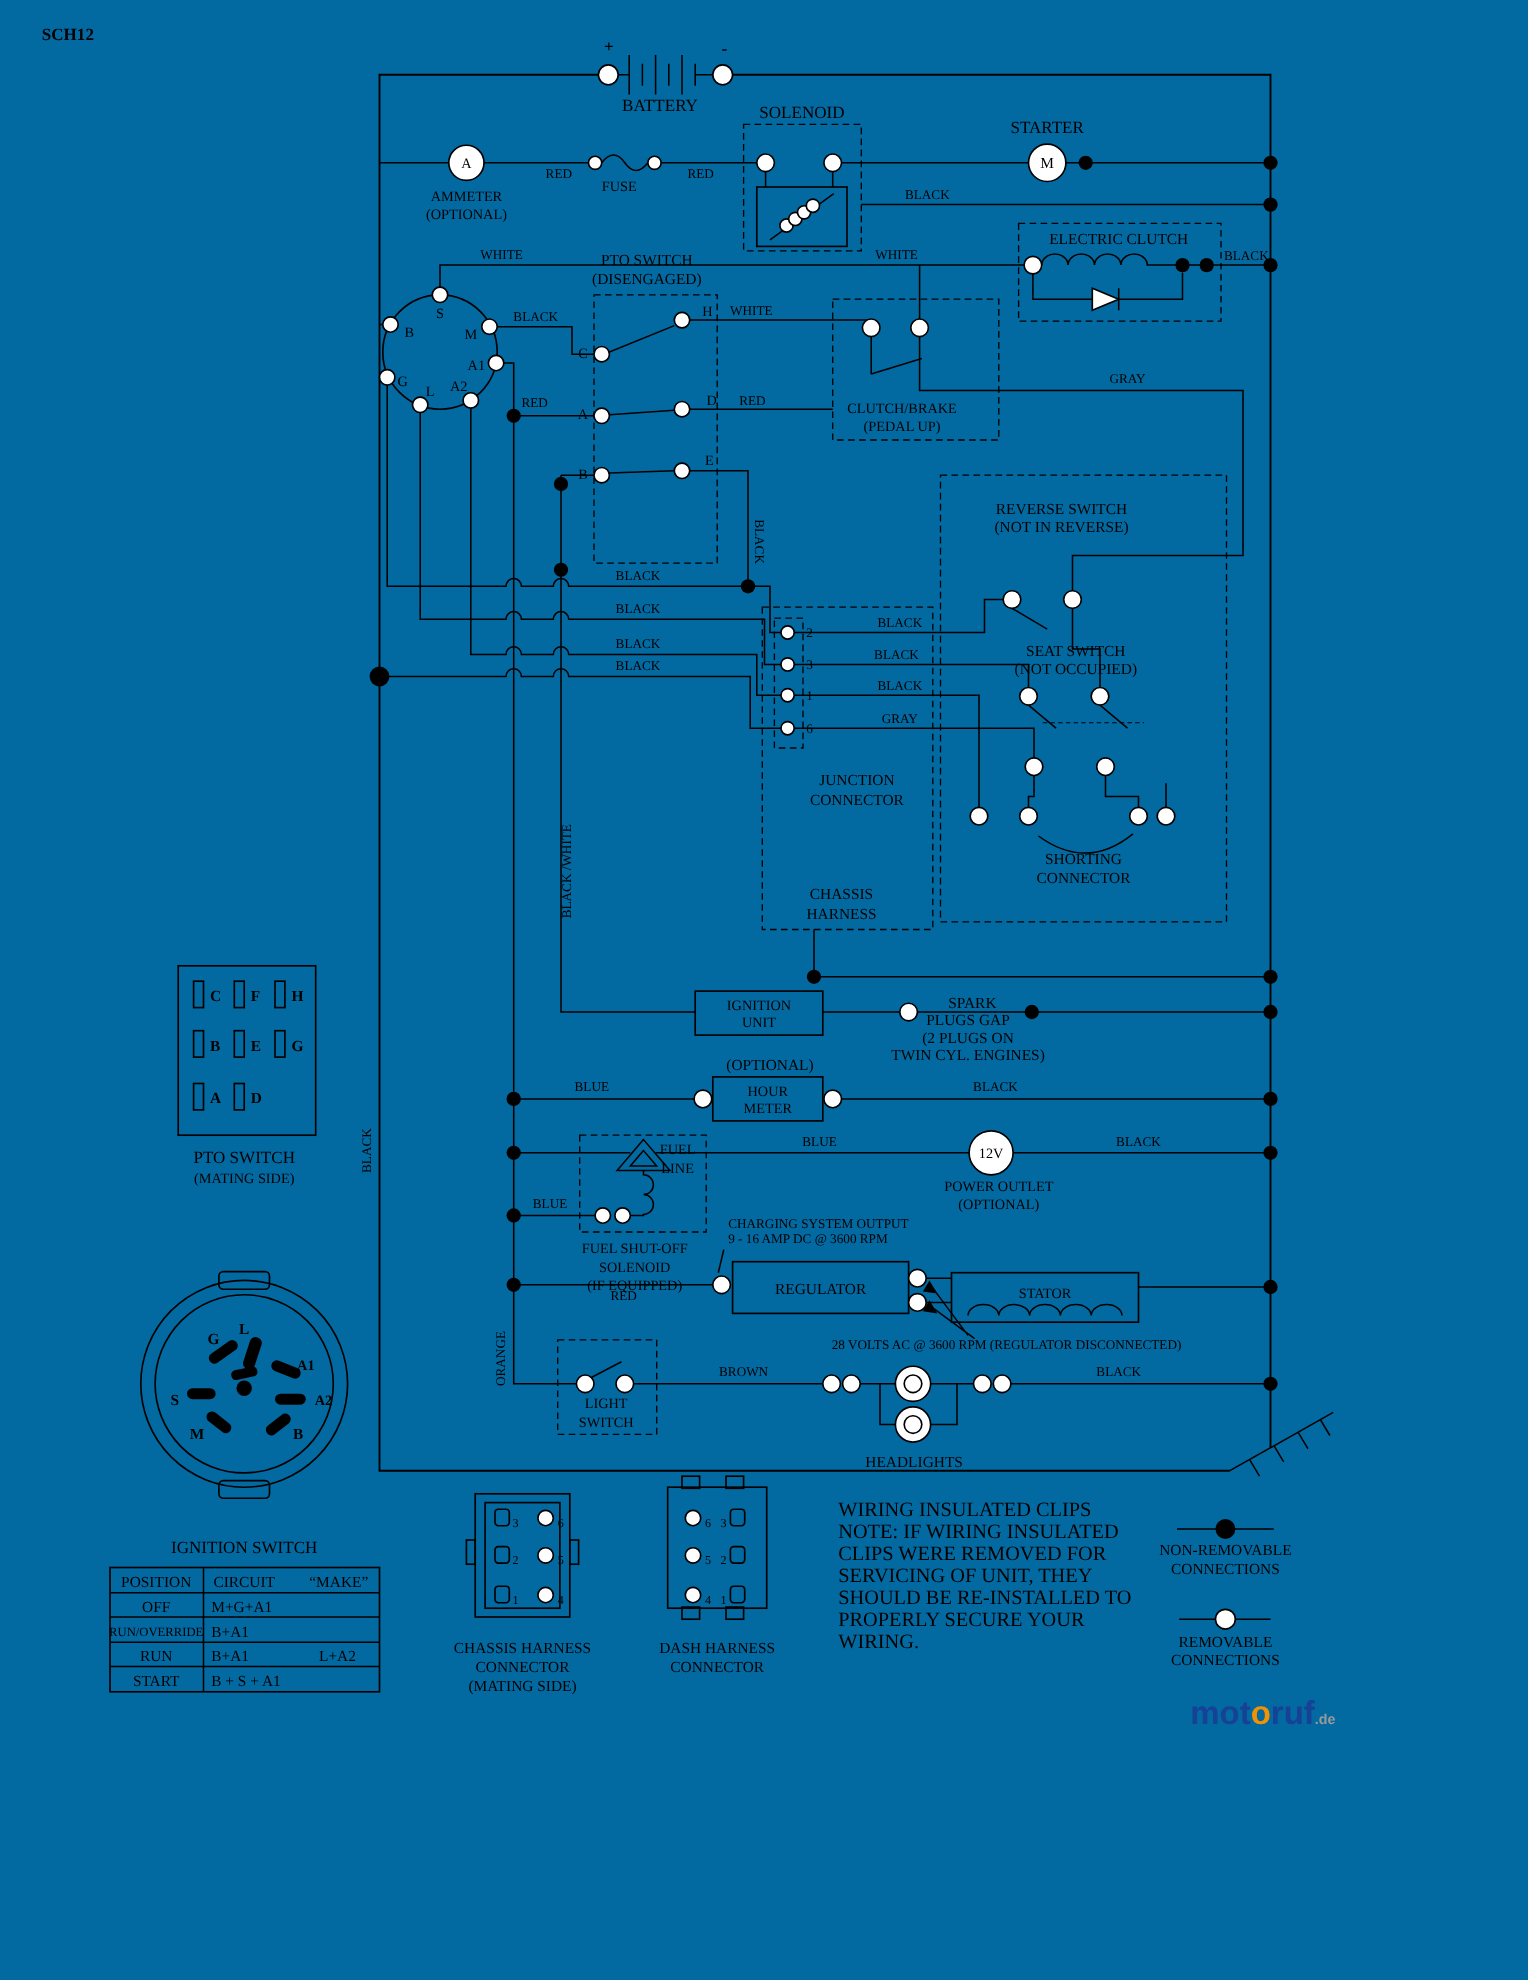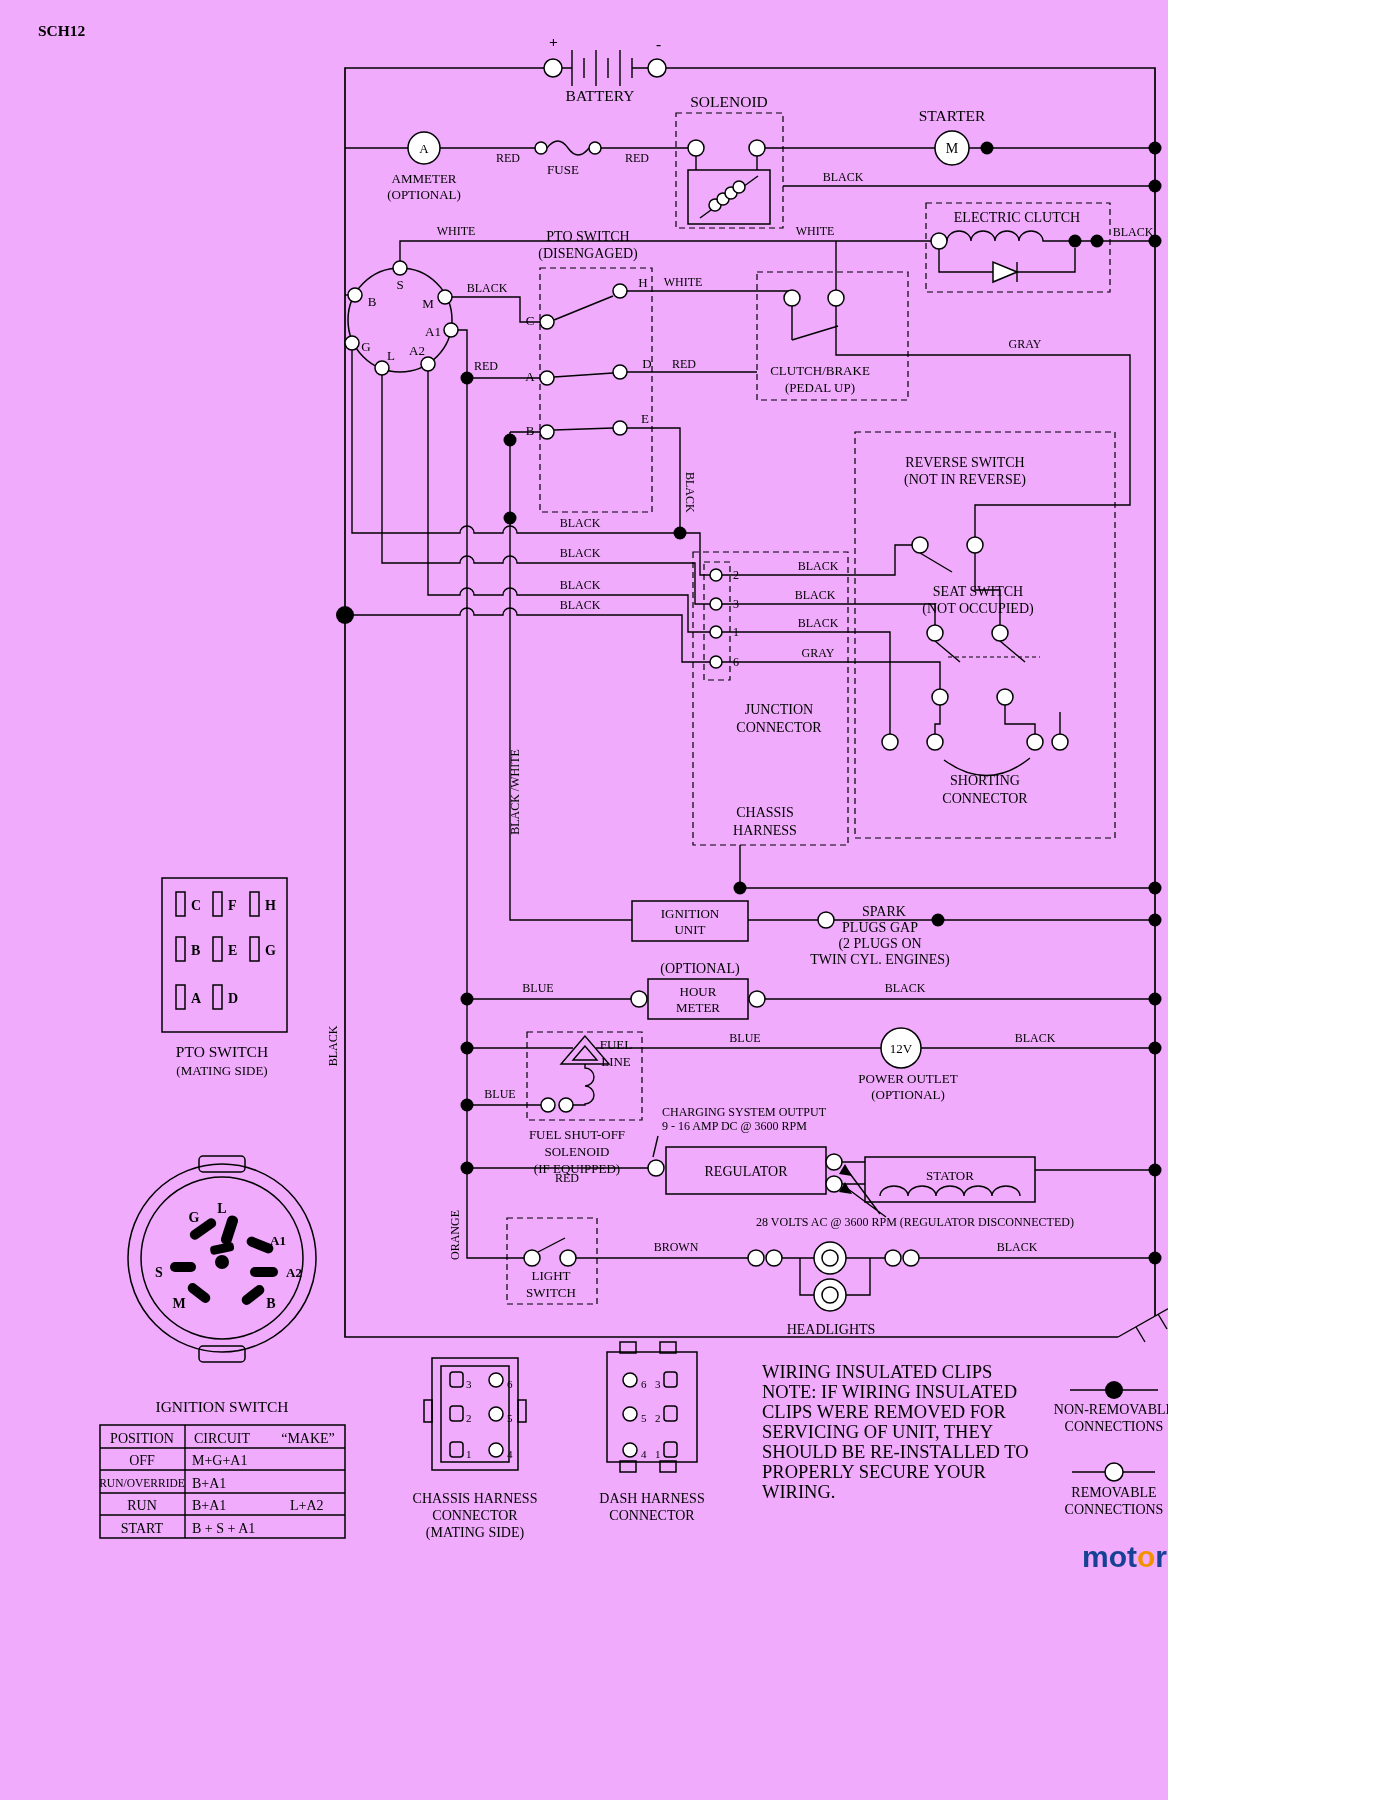--- a/index.html
+++ b/index.html
@@ -1,16 +1,16 @@
 <!DOCTYPE html>
 <html><head>
 <meta charset="utf-8">
 <style>
   html,body{margin:0;padding:0;background:#fff}
-  .page{position:relative;width:1168px;height:1800px;background:#f0abfc;overflow:hidden}
+  .page{position:relative;width:1389px;height:1800px;background:#0369a1;overflow:hidden}
   svg{display:block}
   .w{fill:none;stroke:#000;stroke-width:1.4}
   .w2{fill:none;stroke:#000;stroke-width:1.7}
   .wd{fill:none;stroke:#000;stroke-width:1.2;stroke-dasharray:6 4}
   .wdl{fill:none;stroke:#000;stroke-width:1;stroke-dasharray:4 3}
   .oc{fill:#fff;stroke:#000;stroke-width:1.5}
   .fc{fill:#000;stroke:none}
   .bx{fill:none;stroke:#000;stroke-width:1.5}
   .slot{fill:#000;stroke:none}
   text{font-family:"Liberation Serif","DejaVu Serif",serif;fill:#000}

